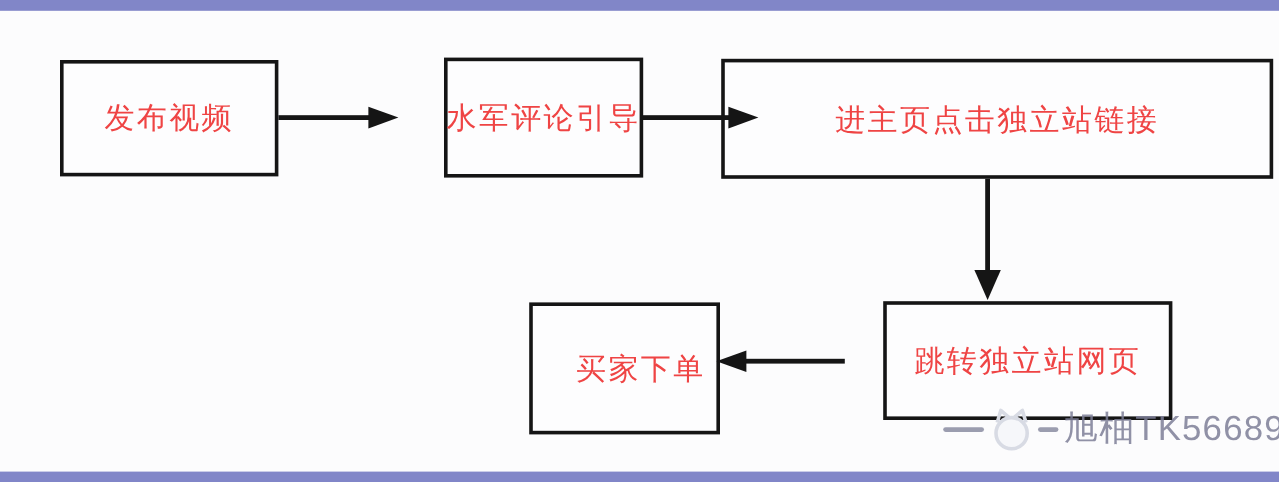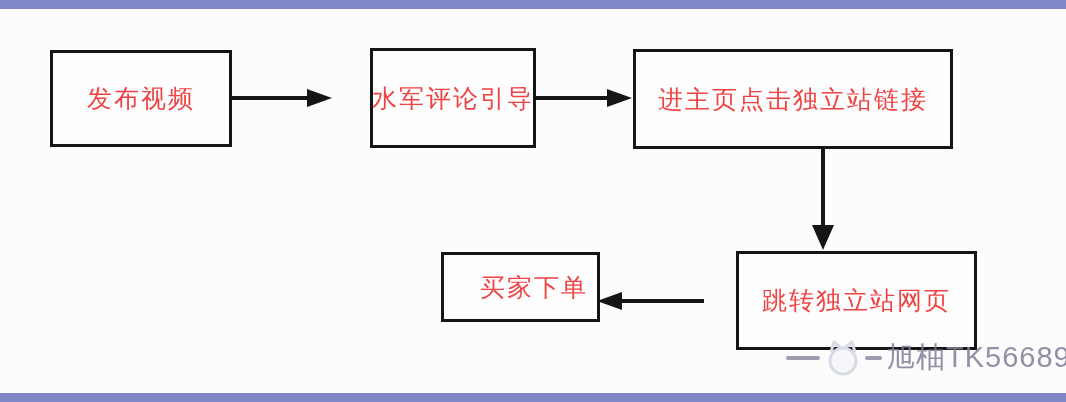--- a/index.html
+++ b/index.html
@@ -31,23 +31,23 @@
     display: flex;
     align-items: center;
     justify-content: center;
     font-size: 25px;
     letter-spacing: 2px;
     color: #ef4444;
     white-space: nowrap;
   }
   .node-1 { left: 50px;  top: 50px;  width: 182px; height: 97px;  }
   .node-2 { left: 332px; top: 48px;  width: 166px; height: 100px; margin-left: 38px; }
-  .node-3 { left: 633px; top: 49px;  width: 320px; height: 100px; }
+  .node-3 { left: 601px; top: 49px;  width: 460px; height: 100px; }
   .node-4 { left: 736px; top: 251px; width: 241px; height: 99px;  }
-  .node-5 { left: 441px; top: 252px; width: 159px; height: 70px; padding-left: 27px;  }
+  .node-5 { left: 441px; top: 252px; width: 159px; height: 110px; padding-left: 27px;  }
 
   .arrow-line {
     position: absolute;
     background: #151515;
   }
   .line-1 { left: 232px; top: 96px;  width: 78px; height: 4px; }
   .line-2 { left: 535px; top: 96px;  width: 75px; height: 4px; }
   .line-3 { left: 821px; top: 149px; width: 4px;  height: 80px; }
   .line-4 { left: 619px; top: 299px; width: 85px; height: 4px; }
 

